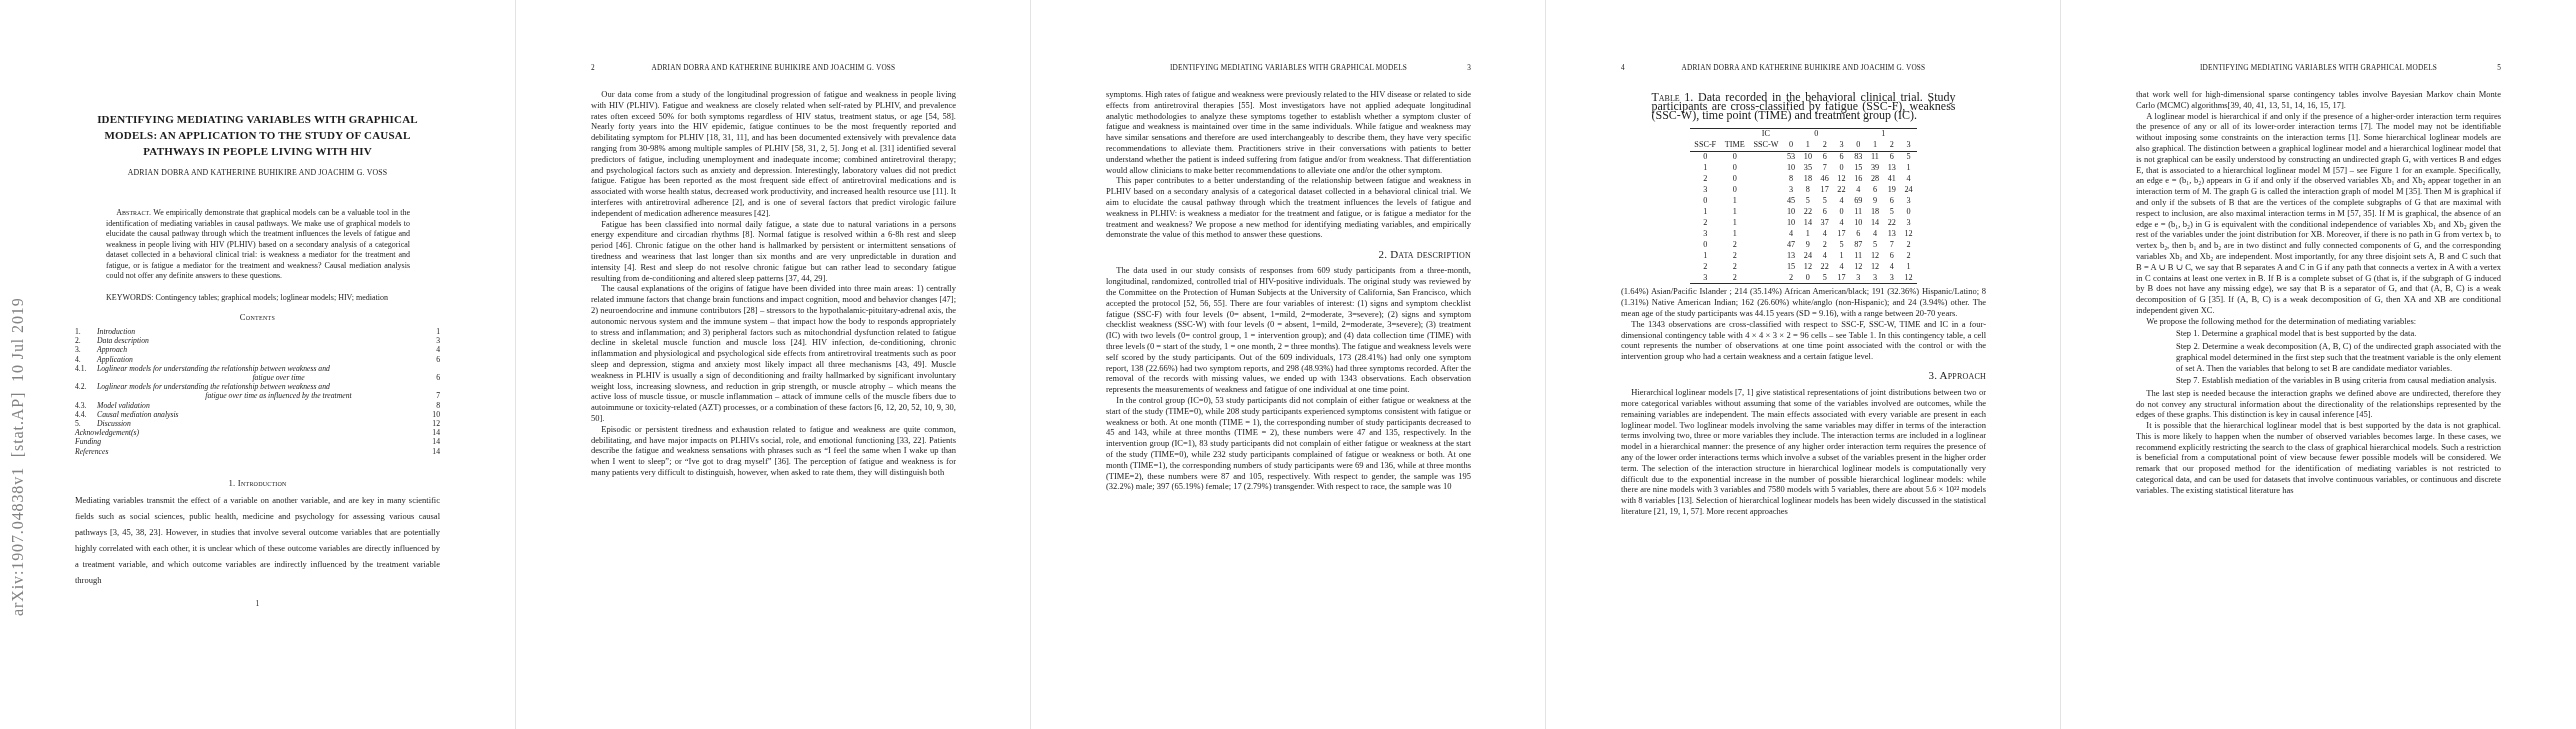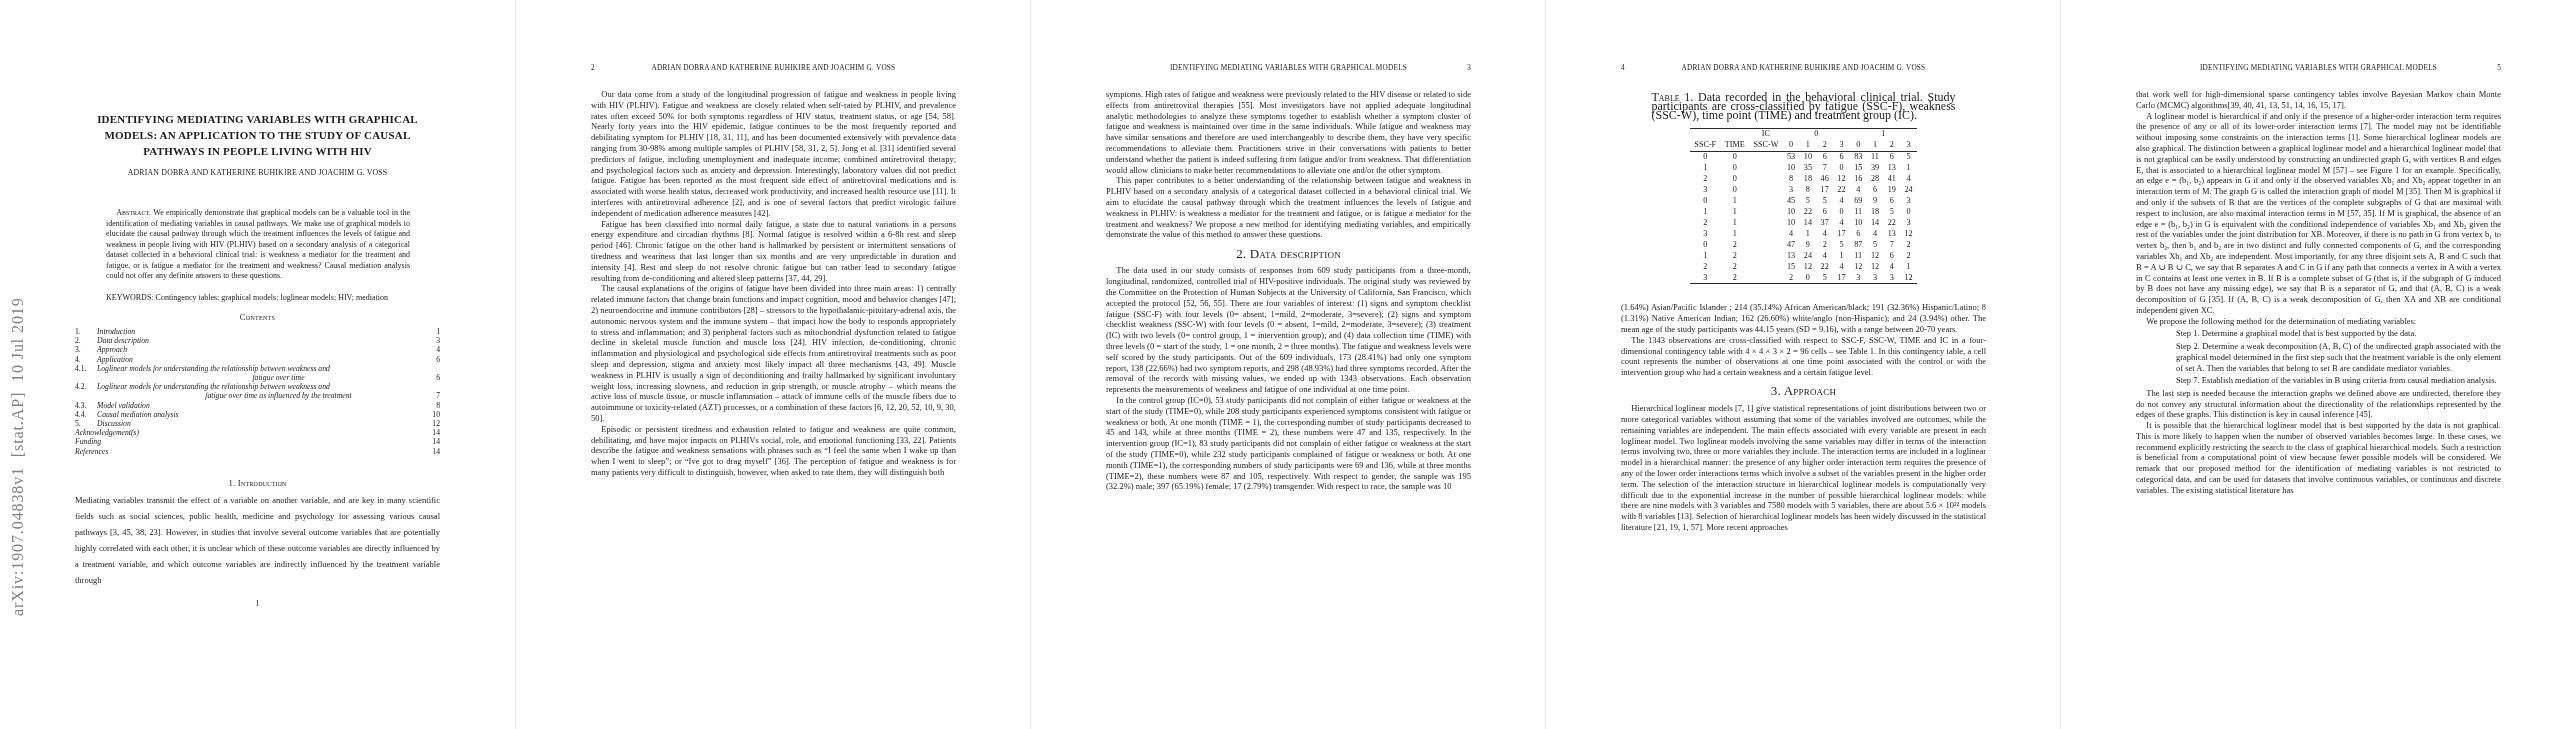--- a/index.html
+++ b/index.html
@@ -19,22 +19,22 @@
   .rh{position:absolute;top:63px;left:75px;width:365px;font-size:7.3px;
       letter-spacing:0.2px;text-align:center;}
   .rh .num-left{position:absolute;left:0;top:0;}
   .rh .num-right{position:absolute;right:0;top:0;}
 
   
   .body-col{position:absolute;top:89px;left:75px;width:365px;
       font-size:8.5px;line-height:10.8px;text-align:justify;}
   p{margin:0;text-indent:10.3px;}
   p.noindent{text-indent:0;}
-  .sect{margin:8.5px 0 6px;text-align:center;font-variant:small-caps;
-        text-indent:0;font-size:13px;letter-spacing:0.2px;}
+  .sect{margin:8.5px 0 6px;text-align:right;font-variant:small-caps;
+        text-indent:0;font-size:11px;letter-spacing:0.2px;}
   .sc{font-variant:small-caps;}
   .step{margin:1.8px 0 1.8px 40px;text-indent:0;}
 
   
   .title{position:absolute;top:111px;left:63px;width:389px;text-align:center;
       font-weight:bold;font-size:11px;line-height:16px;letter-spacing:0.2px;
       white-space:pre-line;}
   .authors{position:absolute;top:168px;left:63px;width:389px;text-align:center;
       font-size:7.8px;letter-spacing:0.2px;}
   .abs-block{position:absolute;top:208px;left:106px;width:304px;
@@ -59,21 +59,21 @@
 
   
   .caption{width:304px;margin:3.6px auto 0;font-size:12px;line-height:9px;
       text-align:justify;text-indent:0;}
   table.ctab{border-collapse:collapse;margin:8px auto 0;font-size:8.2px;}
   table.ctab td,table.ctab th{padding:0.6px 4.3px;text-align:center;font-weight:normal;
       line-height:9.8px;}
   table.ctab thead tr:first-child{border-top:1.2px solid #2a2a2a;}
   table.ctab thead tr:last-child{border-bottom:0.9px solid #2a2a2a;}
   table.ctab tbody tr:last-child{border-bottom:1.2px solid #2a2a2a;}
-  .after-table{margin-top:18px;}
+  .after-table{margin-top:2px;}
 </style>
 </head>
 <body>
 
 <div class="canvas">
 
   <div class="page">
     <div class="watermark">arXiv:1907.04838v1  [stat.AP]  10 Jul 2019</div>
     <div class="title">IDENTIFYING MEDIATING VARIABLES WITH GRAPHICAL
 MODELS: AN APPLICATION TO THE STUDY OF CAUSAL

